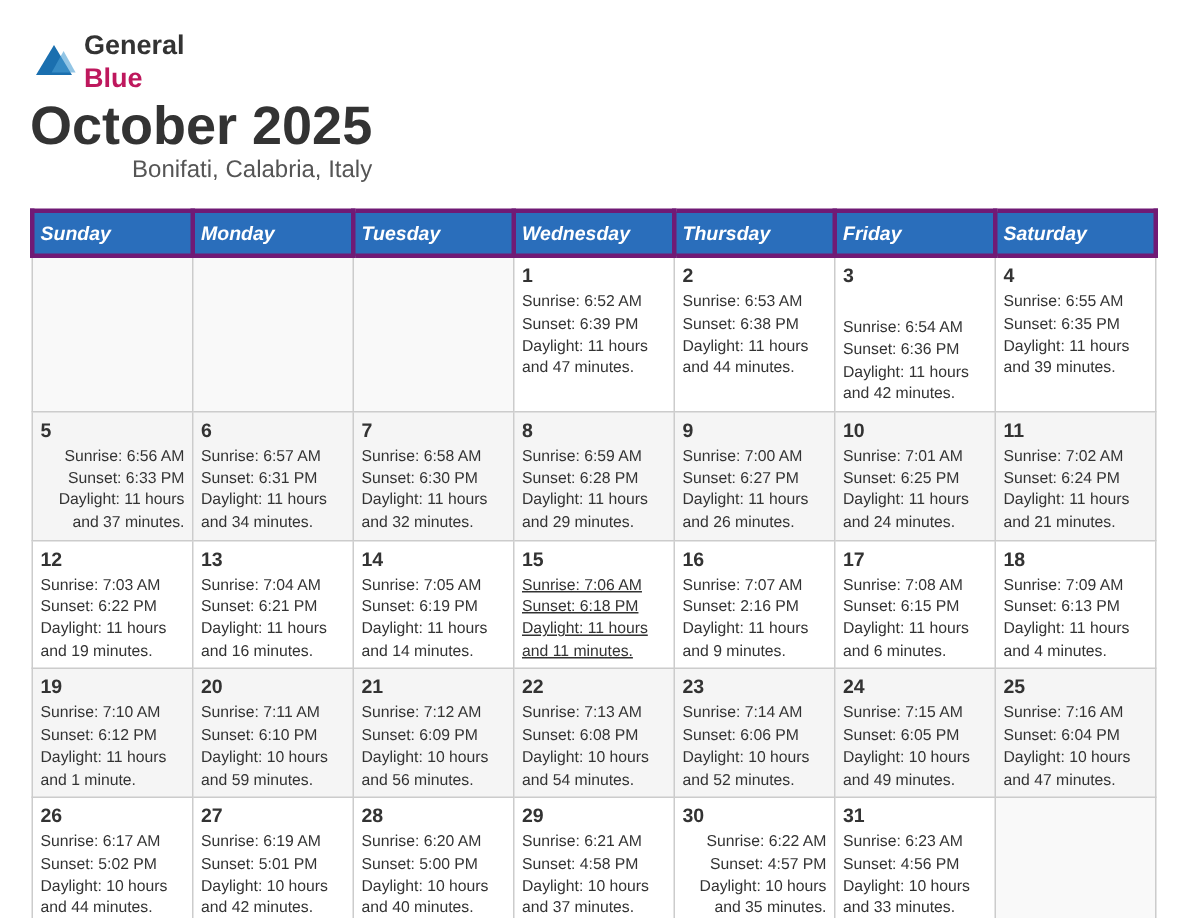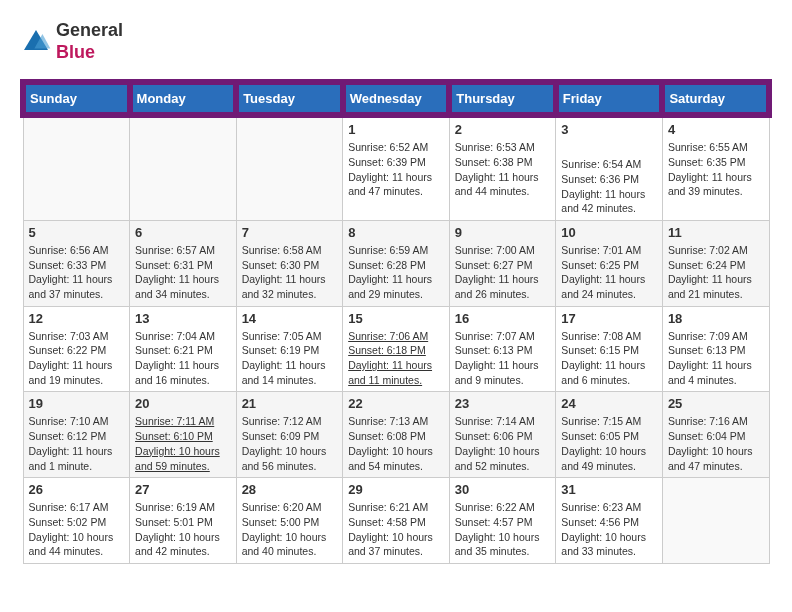--- a/index.html
+++ b/index.html
@@ -49,21 +49,22 @@
       width: 100%;
       border-collapse: collapse;
       border: 1px solid #ccc;
     }
     .calendar th {
       background: #2a6ebb;
       color: #fff;
       font-size: 13px;
       padding: 6px 4px;
       text-align: left;
-      border: 6px solid #701a75;
+      border: 3px solid #701a75;
+      font-style: italic;
     }
     .calendar td {
       vertical-align: top;
       border: 1px solid #ccc;
       padding: 4px 5px;
       width: calc(100% / 7);
       min-height: 80px;
       font-size: 11px;
       color: #333;
       background: #fff;
@@ -95,20 +96,24 @@
   <div class="logo">
     <svg class="logo-icon" viewBox="0 0 40 40">
       <polygon points="20,5 35,30 5,30" fill="#1a6faf"></polygon>
       <polygon points="28,10 38,28 18,28" fill="#4a9fd4" opacity="0.6"></polygon>
     </svg>
     <div class="logo-text">
       <div>General<span class="blue"></span></div>
       <div class="blue">Blue</div>
     </div>
   </div>
+  <div class="title-block">
+    <div class="month-title">October 2025</div>
+    <div class="location">Bonifati, Calabria, Italy</div>
+  </div>
 </div>
 
 <table class="calendar">
   <thead>
     <tr>
     <th>Sunday</th>
         <th>Monday</th>
         <th>Tuesday</th>
         <th>Wednesday</th>
         <th>Thursday</th>
@@ -142,21 +147,21 @@
         <td>
           <span class="day-number">4</span>
           <div class="day-info" style="white-space: pre-line;">Sunrise: 6:55 AM
 Sunset: 6:35 PM
 Daylight: 11 hours and 39 minutes.</div>
         </td>
       </tr>
       <tr>
         <td>
           <span class="day-number">5</span>
-          <div class="day-info" style="white-space: pre-line;">Sunrise: 6:56 AM
+          <div class="day-info" style="white-space: pre-line; text-align: right;">Sunrise: 6:56 AM
 Sunset: 6:33 PM
 Daylight: 11 hours and 37 minutes.</div>
         </td>
         <td>
           <span class="day-number">6</span>
           <div class="day-info" style="white-space: pre-line;">Sunrise: 6:57 AM
 Sunset: 6:31 PM
 Daylight: 11 hours and 34 minutes.</div>
         </td>
         <td>
@@ -211,21 +216,21 @@
         </td>
         <td>
           <span class="day-number">15</span>
           <div class="day-info" style="white-space: pre-line; text-decoration: underline;">Sunrise: 7:06 AM
 Sunset: 6:18 PM
 Daylight: 11 hours and 11 minutes.</div>
         </td>
         <td>
           <span class="day-number">16</span>
           <div class="day-info" style="white-space: pre-line;">Sunrise: 7:07 AM
-Sunset: 6:13 PM
+Sunset: 2:16 PM
 Daylight: 11 hours and 9 minutes.</div>
         </td>
         <td>
           <span class="day-number">17</span>
           <div class="day-info" style="white-space: pre-line;">Sunrise: 7:08 AM
 Sunset: 6:15 PM
 Daylight: 11 hours and 6 minutes.</div>
         </td>
         <td>
           <span class="day-number">18</span>
@@ -236,21 +241,21 @@
       </tr>
       <tr>
         <td>
           <span class="day-number">19</span>
           <div class="day-info" style="white-space: pre-line;">Sunrise: 7:10 AM
 Sunset: 6:12 PM
 Daylight: 11 hours and 1 minute.</div>
         </td>
         <td>
           <span class="day-number">20</span>
-          <div class="day-info" style="white-space: pre-line; text-decoration: underline;">Sunrise: 7:11 AM
+          <div class="day-info" style="white-space: pre-line;">Sunrise: 7:11 AM
 Sunset: 6:10 PM
 Daylight: 10 hours and 59 minutes.</div>
         </td>
         <td>
           <span class="day-number">21</span>
           <div class="day-info" style="white-space: pre-line;">Sunrise: 7:12 AM
 Sunset: 6:09 PM
 Daylight: 10 hours and 56 minutes.</div>
         </td>
         <td>
@@ -298,21 +303,21 @@
 Daylight: 10 hours and 40 minutes.</div>
         </td>
         <td>
           <span class="day-number">29</span>
           <div class="day-info" style="white-space: pre-line;">Sunrise: 6:21 AM
 Sunset: 4:58 PM
 Daylight: 10 hours and 37 minutes.</div>
         </td>
         <td>
           <span class="day-number">30</span>
-          <div class="day-info" style="white-space: pre-line;">Sunrise: 6:22 AM
+          <div class="day-info" style="white-space: pre-line; text-align: right;">Sunrise: 6:22 AM
 Sunset: 4:57 PM
 Daylight: 10 hours and 35 minutes.</div>
         </td>
         <td>
           <span class="day-number">31</span>
           <div class="day-info" style="white-space: pre-line;">Sunrise: 6:23 AM
 Sunset: 4:56 PM
 Daylight: 10 hours and 33 minutes.</div>
         </td>
         <td class="empty"></td>

